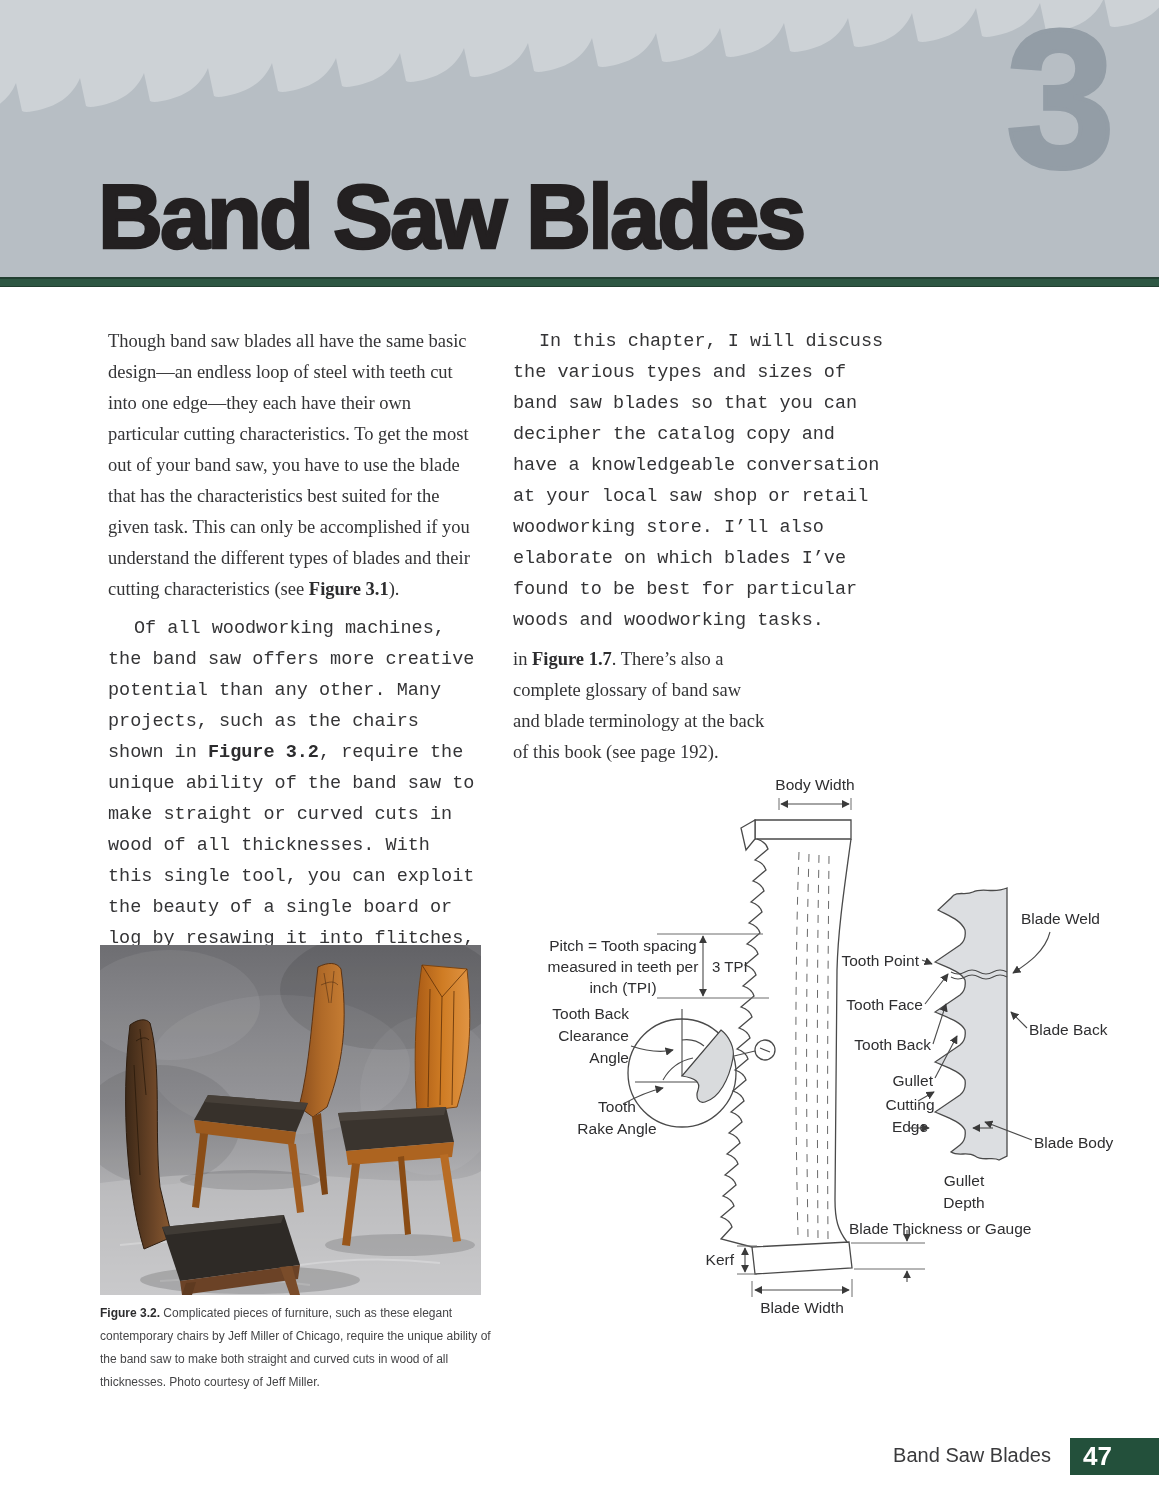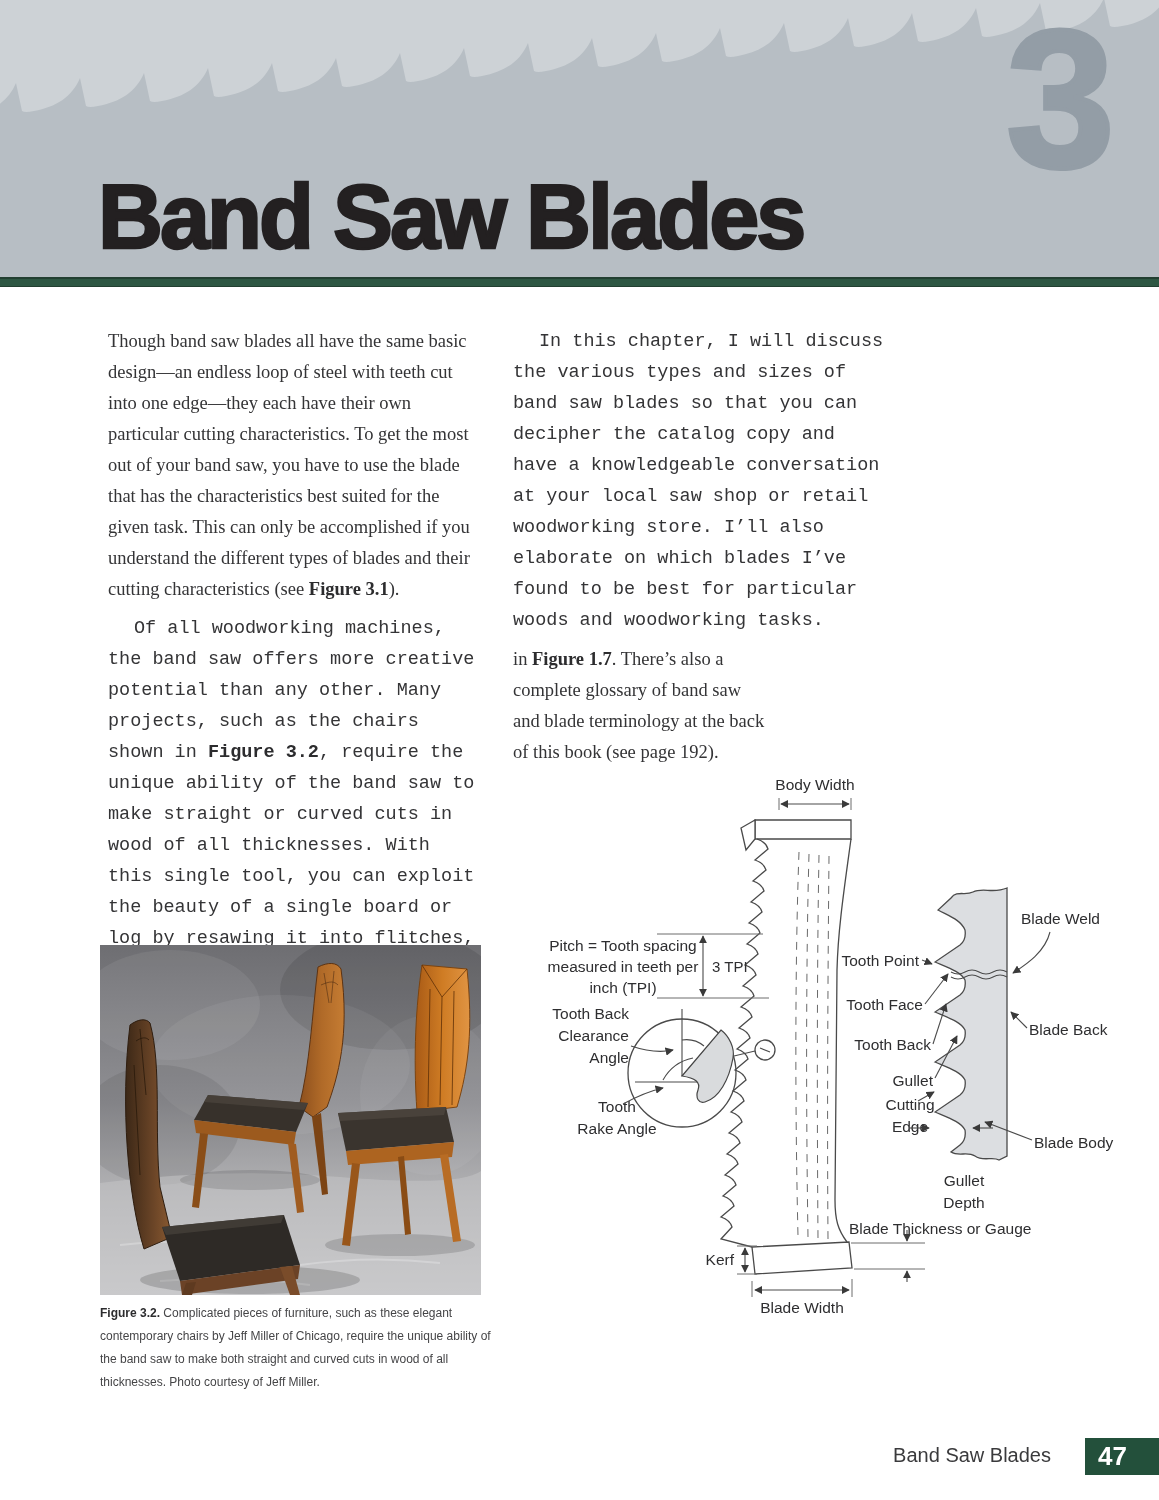--- a/index.html
+++ b/index.html
@@ -42,21 +42,21 @@
   .dline{stroke:#4a4a4a;stroke-width:1.3;fill:none;}
   .thin{stroke:#6d6d6d;stroke-width:1;fill:none;}
   .lead{stroke:#4a4a4a;stroke-width:1.1;fill:none;}
   .gray-fill{fill:#dcdee1;stroke:#4a4a4a;stroke-width:1.3;}
   .white-fill{fill:#ffffff;stroke:#4a4a4a;stroke-width:1.3;}
   .dashed{stroke:#6a6a6a;stroke-width:1;fill:none;stroke-dasharray:8 7;}
 
   
   .footer-section{position:absolute;top:1444px;right:108px;font-family:"Liberation Sans",sans-serif;
         font-size:20px;color:#3a3a3c;}
-  .page-number-box{position:absolute;top:1438px;right:0;width:74px;height:37px;background:#23503b;}
+  .page-number-box{position:absolute;top:1438px;right:0;width:89px;height:37px;background:#23503b;}
   .page-number-box span{display:block;padding-left:13px;line-height:37px;font-family:"Liberation Sans",sans-serif;
         font-weight:bold;font-size:26px;color:#ffffff;}
 </style>
 </head>
 <body>
 
 <div class="page">
 
   <div class="chapter-header">
     <svg width="1159" height="277" viewBox="0 0 1159 277" preserveAspectRatio="none" aria-hidden="true">

